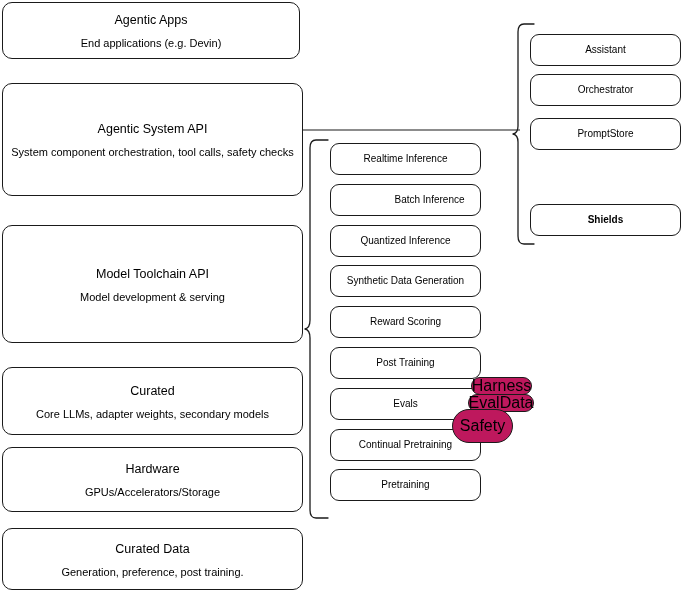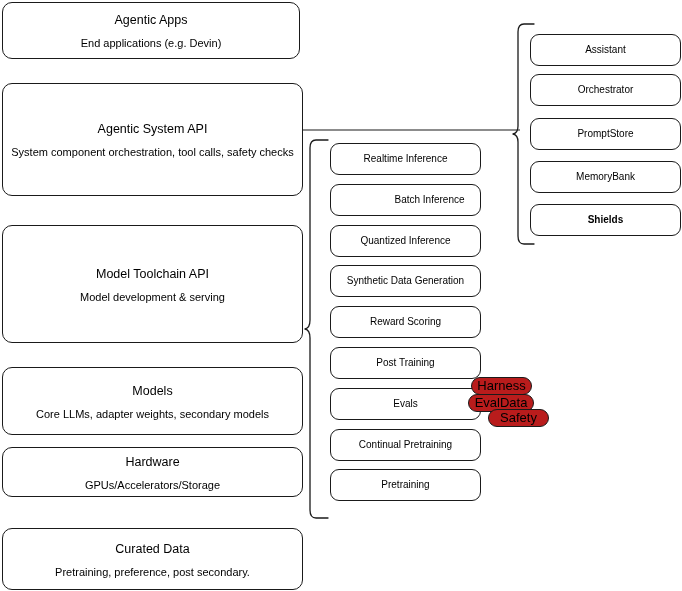--- a/index.html
+++ b/index.html
@@ -57,25 +57,25 @@
     justify-content: center;
     font-size: 10px;
     line-height: 14px;
     z-index: 4;
   }
   .capsule {
     position: absolute;
     box-sizing: border-box;
     border: 1px solid #1a1a1a;
     border-radius: 999px;
-    background: #b91c1c;
+    background: #be185d;
     display: flex;
     align-items: center;
     justify-content: center;
-    font-size: 13px;
+    font-size: 16px;
     line-height: 14px;
     z-index: 6;
   }
   .bracket {
     position: absolute;
     z-index: 2;
   }
   .connector {
     position: absolute;
     z-index: 1;
@@ -114,32 +114,32 @@
     <div class="layer-title">Agentic System API</div>
     <div class="layer-sub">System component orchestration, tool calls, safety checks</div>
   </div>
 
   <div class="box" style="left:2px; top:225px; width:301px; height:118px;">
     <div class="layer-title">Model Toolchain API</div>
     <div class="layer-sub">Model development &amp; serving</div>
   </div>
 
   <div class="box" style="left:2px; top:367px; width:301px; height:68px;">
-    <div class="layer-title">Models</div>
+    <div class="layer-title">Curated</div>
     <div class="layer-sub">Core LLMs, adapter weights, secondary models</div>
   </div>
 
-  <div class="box" style="left:2px; top:447px; width:301px; height:50px;">
+  <div class="box" style="left:2px; top:447px; width:301px; height:65px;">
     <div class="layer-title">Hardware</div>
     <div class="layer-sub">GPUs/Accelerators/Storage</div>
   </div>
 
   <div class="box" style="left:2px; top:528px; width:301px; height:62px;">
     <div class="layer-title">Curated Data</div>
-    <div class="layer-sub">Pretraining, preference, post secondary.</div>
+    <div class="layer-sub">Generation, preference, post training.</div>
   </div>
 
   <div class="pillbox" style="left:330px; top:143px; width:151px; height:32px;">
     <span>Realtime Inference</span>
   </div>
   <div class="pillbox" style="left:330px; top:184px; width:151px; height:32px;padding-left:48px;">
     <span>Batch Inference</span>
   </div>
   <div class="pillbox" style="left:330px; top:225px; width:151px; height:32px;">
     <span>Quantized Inference</span>
@@ -162,33 +162,30 @@
   <div class="pillbox" style="left:330px; top:469px; width:151px; height:32px;">
     <span>Pretraining</span>
   </div>
 
   <div class="capsule" style="left:471px; top:377px; width:61px; height:18px;">
     <span>Harness</span>
   </div>
   <div class="capsule" style="left:468px; top:394px; width:66px; height:18px;">
     <span>EvalData</span>
   </div>
-  <div class="capsule" style="left:488px; top:409px; width:61px; height:18px;">
+  <div class="capsule" style="left:452px; top:409px; width:61px; height:34px;">
     <span>Safety</span>
   </div>
 
   <div class="pillbox" style="left:530px; top:34px; width:151px; height:32px;">
     <span>Assistant</span>
   </div>
   <div class="pillbox" style="left:530px; top:74px; width:151px; height:32px;">
     <span>Orchestrator</span>
   </div>
   <div class="pillbox" style="left:530px; top:118px; width:151px; height:32px;">
     <span>PromptStore</span>
   </div>
-  <div class="pillbox" style="left:530px; top:161px; width:151px; height:32px;">
-    <span>MemoryBank</span>
-  </div>
   <div class="pillbox" style="left:530px; top:204px; width:151px; height:32px;font-weight:bold;">
     <span>Shields</span>
   </div>
 
 </div>
 
 </body></html>

